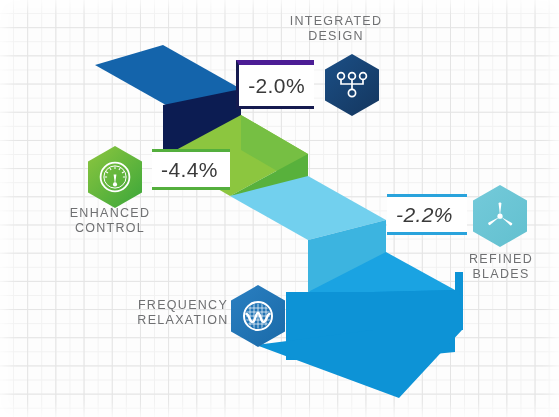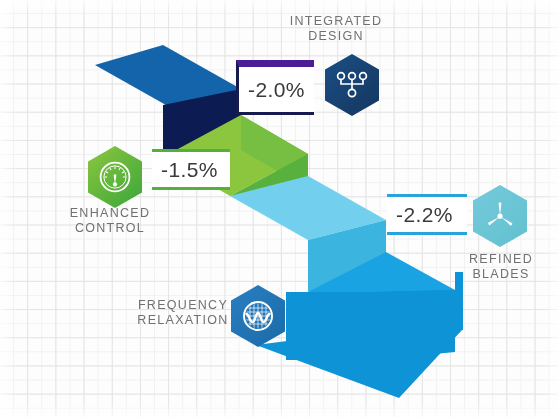--- a/index.html
+++ b/index.html
@@ -43,34 +43,36 @@
     display:flex;align-items:center;
     background:#ffffff;
     box-sizing:border-box;
     color:#3a3a3a;
     font-size:21px;
     letter-spacing:.4px;
     white-space:nowrap;
   }
   .callout span{display:block;padding:0 9px;}
   #callout-1{
-    left:236px;top:60px;width:78px;height:55px;
-    border-top:7px solid #4c1d95;
+    left:236px;top:60px;width:78px;height:49px;
+    border-top:5px solid #4c1d95;
     border-bottom:3px solid #151a4f;
     border-left:3px solid #151a4f;
+    justify-content:flex-end;
   }
   #callout-2{
     left:152px;top:149px;width:78px;height:41px;
     border-top:3px solid #54af3d;
     border-bottom:3px solid #54af3d;
   }
   #callout-3{
     left:387px;top:194px;width:80px;height:41px;
     border-top:3px solid #29a3dc;
     border-bottom:3px solid #29a3dc;
+    font-style:italic;
   }
   #callout-4{
     left:292px;top:280px;width:84px;height:60px;
     border-top:3px solid #0d8fd0;
     border-bottom:3px solid #0d8fd0;
     justify-content:flex-start;
   }
   
   .hex{
     position:absolute;
@@ -131,21 +133,21 @@
       <polygon points="373,292 455,290 455,272 463,272 463,330 455,330 455,352 373,360" fill="#0d93d6"></polygon>
       <polygon points="256,345 373,330 373,292 455,290 459,278 462,330 399,398 256,345" fill="#0d93d6"></polygon>
     </g>
   </svg>
 
   <div class="callout" id="callout-1">
     <span>-2.0%</span>
   </div>
 
   <div class="callout" id="callout-2">
-    <span>-1.5%</span>
+    <span>-4.4%</span>
   </div>
 
   <div class="callout" id="callout-3">
     <span>-2.2%</span>
   </div>
 
 
   <div class="hex" id="hex-integrated">
     <svg width="32" height="28" viewBox="0 0 32 28">
       <g fill="none" stroke="#ffffff" stroke-width="1.7">

